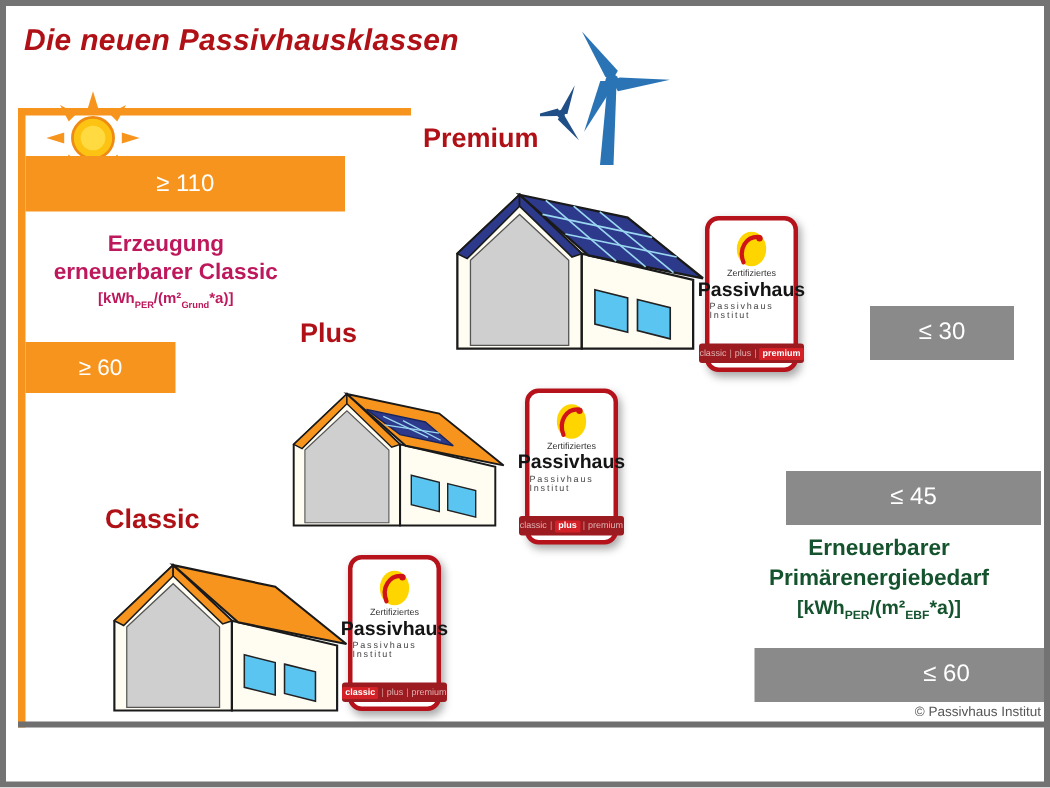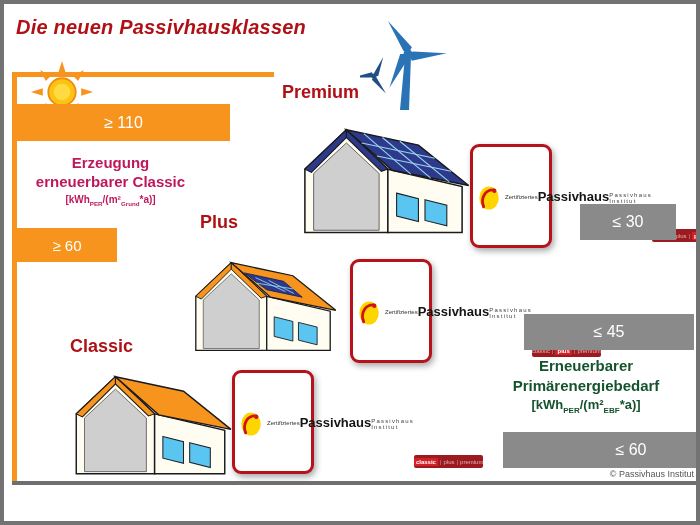--- a/index.html
+++ b/index.html
@@ -38,23 +38,23 @@
 
   .class-label{font-size:18px;font-weight:bold;color:#b01116;}
   .lbl-classic{left:66px;top:332px;}
   .lbl-plus{left:196px;top:208px;}
   .lbl-premium{left:278px;top:78px;}
 
   .copyright{left:560px;top:465px;width:130px;text-align:right;font-size:9px;color:#555;}
 
   
   .seal{
-    width:82px;height:104px;background:#fff;border:3px solid #b5121b;border-radius:9px;
+    width:62px;height:104px;background:#fff;border:3px solid #b5121b;border-radius:9px;
     box-shadow:2px 3px 6px rgba(0,0,0,.35);box-sizing:border-box;
-    display:flex;align-items:center;padding-top:3px;
+    display:flex;flex-direction:column;align-items:center;padding-top:3px;
   }
   .seal-classic{left:228px;top:366px;}
   .seal-plus{left:346px;top:255px;}
   .seal-premium{left:466px;top:140px;}
   .seal svg.logo{width:32px;height:32px;flex:0 0 auto;}
   .seal-cert{font-size:6px;color:#333;line-height:1;margin-top:-2px;}
   .seal-name{font-size:13px;font-weight:bold;color:#141414;line-height:1.15;}
   .seal-inst{font-size:6px;letter-spacing:1.2px;color:#444;line-height:1;margin-top:1px;}
   .seal-tiers{
     margin-top:auto;margin-bottom:3px;width:70px;background:#9b1b20;border-radius:2px;

